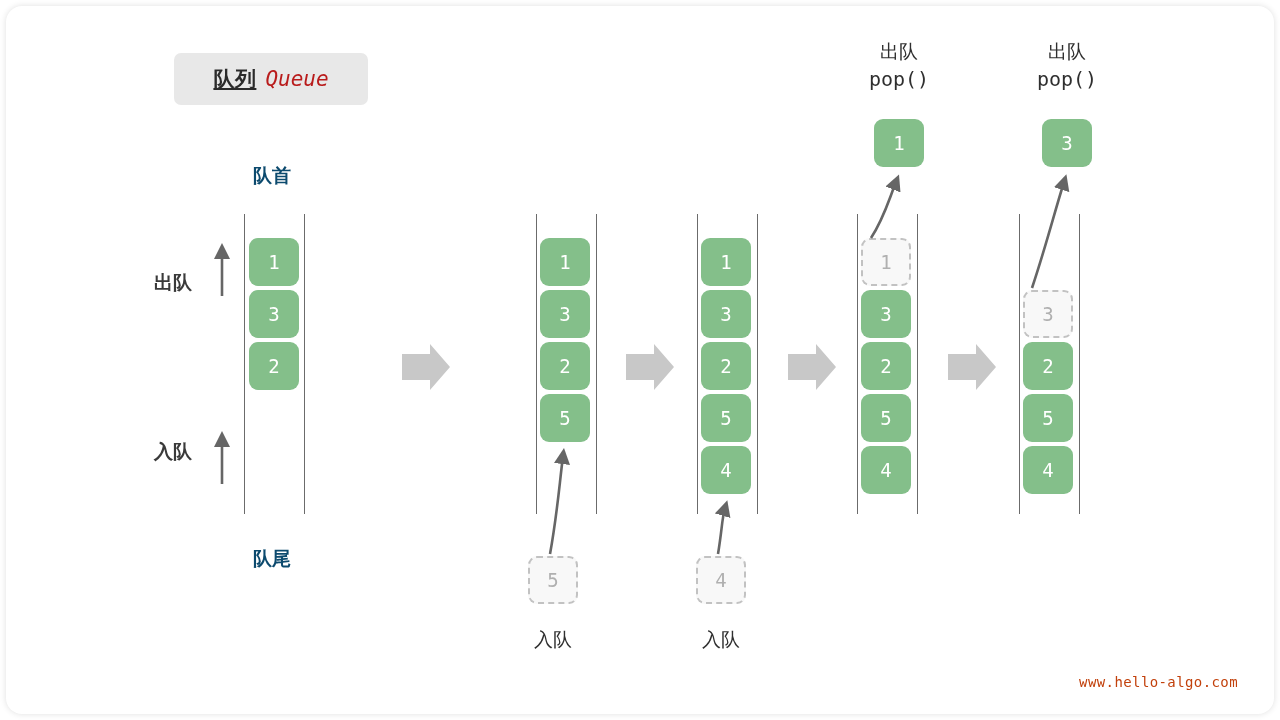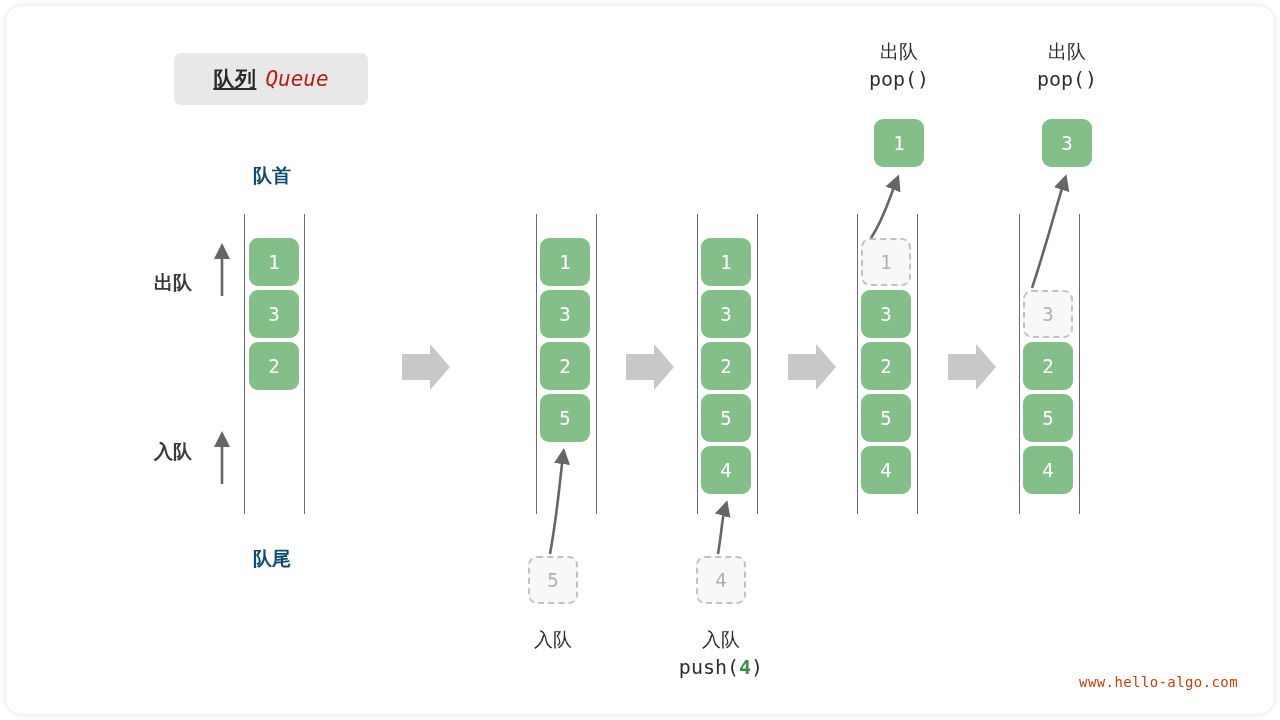--- a/index.html
+++ b/index.html
@@ -80,21 +80,20 @@
   <div class="cell" style="left:695px;top:232px;">1</div>
   <div class="cell" style="left:695px;top:284px;">3</div>
   <div class="cell" style="left:695px;top:336px;">2</div>
   <div class="cell" style="left:695px;top:388px;">5</div>
   <div class="cell" style="left:695px;top:440px;">4</div>
 
   <div class="cell ghost" style="left:690px;top:550px;">4</div>
 
   <div class="abs oplabel" style="left:635px;top:620px;width:160px;">
     <span class="cn">入队</span>
-    <span class="code"><span>push(</span><em>4</em><span>)</span></span>
   </div>
 
   <div class="abs oplabel" style="left:813px;top:32px;width:160px;">
     <span class="cn">出队</span>
     <span class="code">pop()</span>
   </div>
   <div class="cell" style="left:868px;top:113px;">1</div>
 
   <div class="rail" style="left:851px;top:208px;height:300px;"></div>
   <div class="rail" style="left:911px;top:208px;height:300px;"></div>

